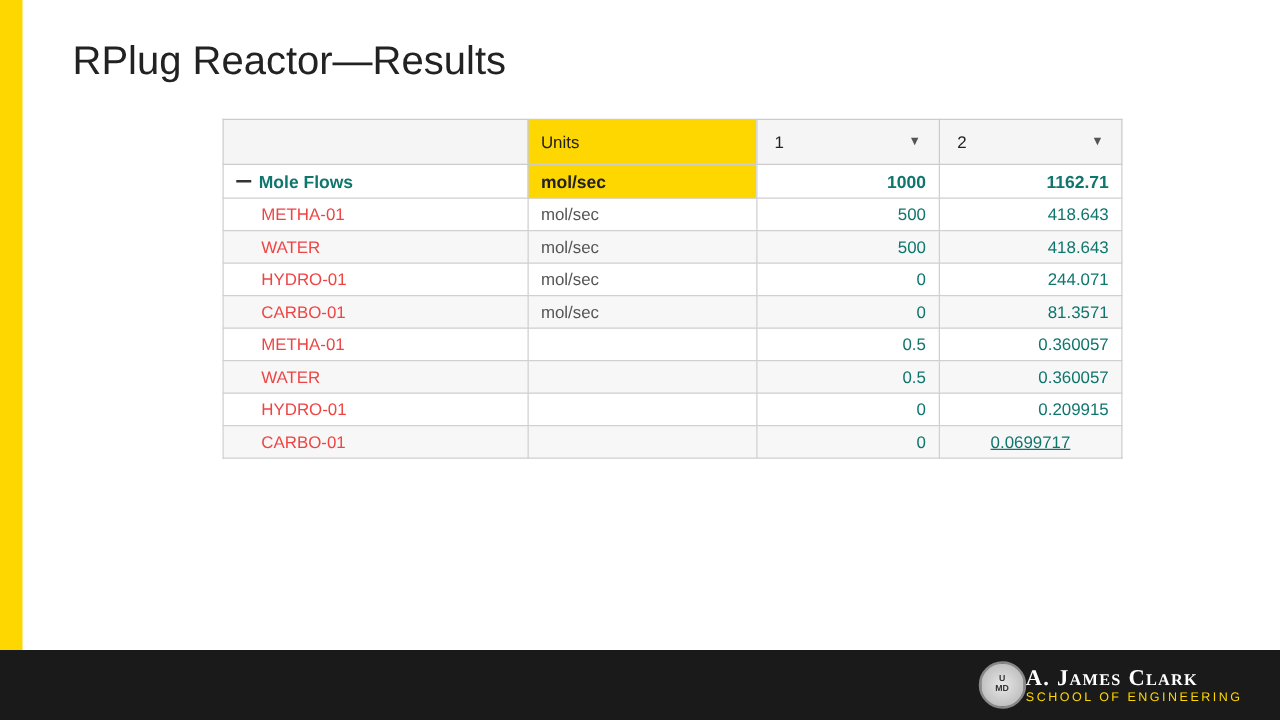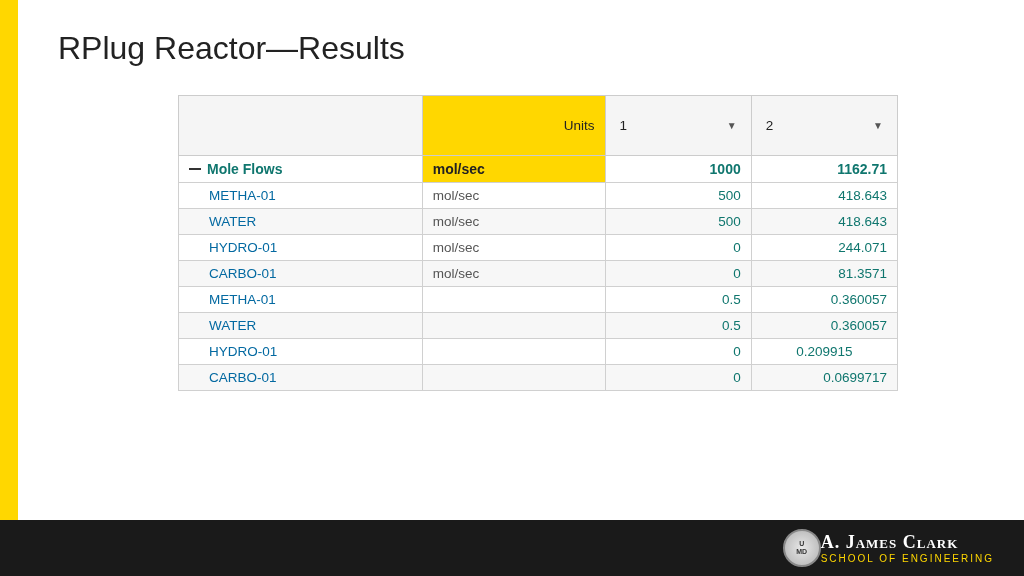--- a/index.html
+++ b/index.html
@@ -83,22 +83,22 @@
     }
 
     table {
       border-collapse: collapse;
       width: 100%;
       font-size: 13.5px;
     }
 
     
     .header-row th {
-      padding: 22px 10px;
-      text-align: right;
+      padding: 10px 10px;
+      text-align: left;
       font-weight: normal;
       border: 1px solid #ccc;
     }
 
     .th-empty {
       background: #f5f5f5;
       border: 1px solid #ccc;
       width: 200px;
     }
 
@@ -159,21 +159,21 @@
     .data-row td {
       background: #ffffff;
     }
 
     .data-row.alt td {
       background: #f7f7f7;
     }
 
     .data-row td:first-child {
       padding-left: 30px;
-      color: #0369a1;
+      color: #ef4444;
     }
 
     .data-row td:nth-child(2) {
       color: #555;
     }
 
     .data-row td:nth-child(3),
     .data-row td:nth-child(4) {
       text-align: right;
     }
@@ -277,27 +277,27 @@
           <tr class="data-row alt">
             <td>WATER</td>
             <td></td>
             <td style="text-align: right;">0.5</td>
             <td style="text-align: right;">0.360057</td>
           </tr>
           <tr class="data-row">
             <td>HYDRO-01</td>
             <td></td>
             <td style="text-align: right;">0</td>
-            <td style="text-align: center; margin-top: 20px;">0.209915</td>
+            <td style="text-align: right; margin-top: 20px;">0.209915</td>
           </tr>
           <tr class="data-row alt">
             <td>CARBO-01</td>
             <td></td>
             <td style="text-align: right;">0</td>
-            <td style="text-align: right;">0.0699717</td>
+            <td style="text-align: center; text-decoration: underline;">0.0699717</td>
           </tr>
         </tbody>
     </table>
   </div>
 </div>
 
 <div class="footer">
   <div class="shield-logo">
     <span class="shield-logo-text">U<br>MD</span>
   </div>

